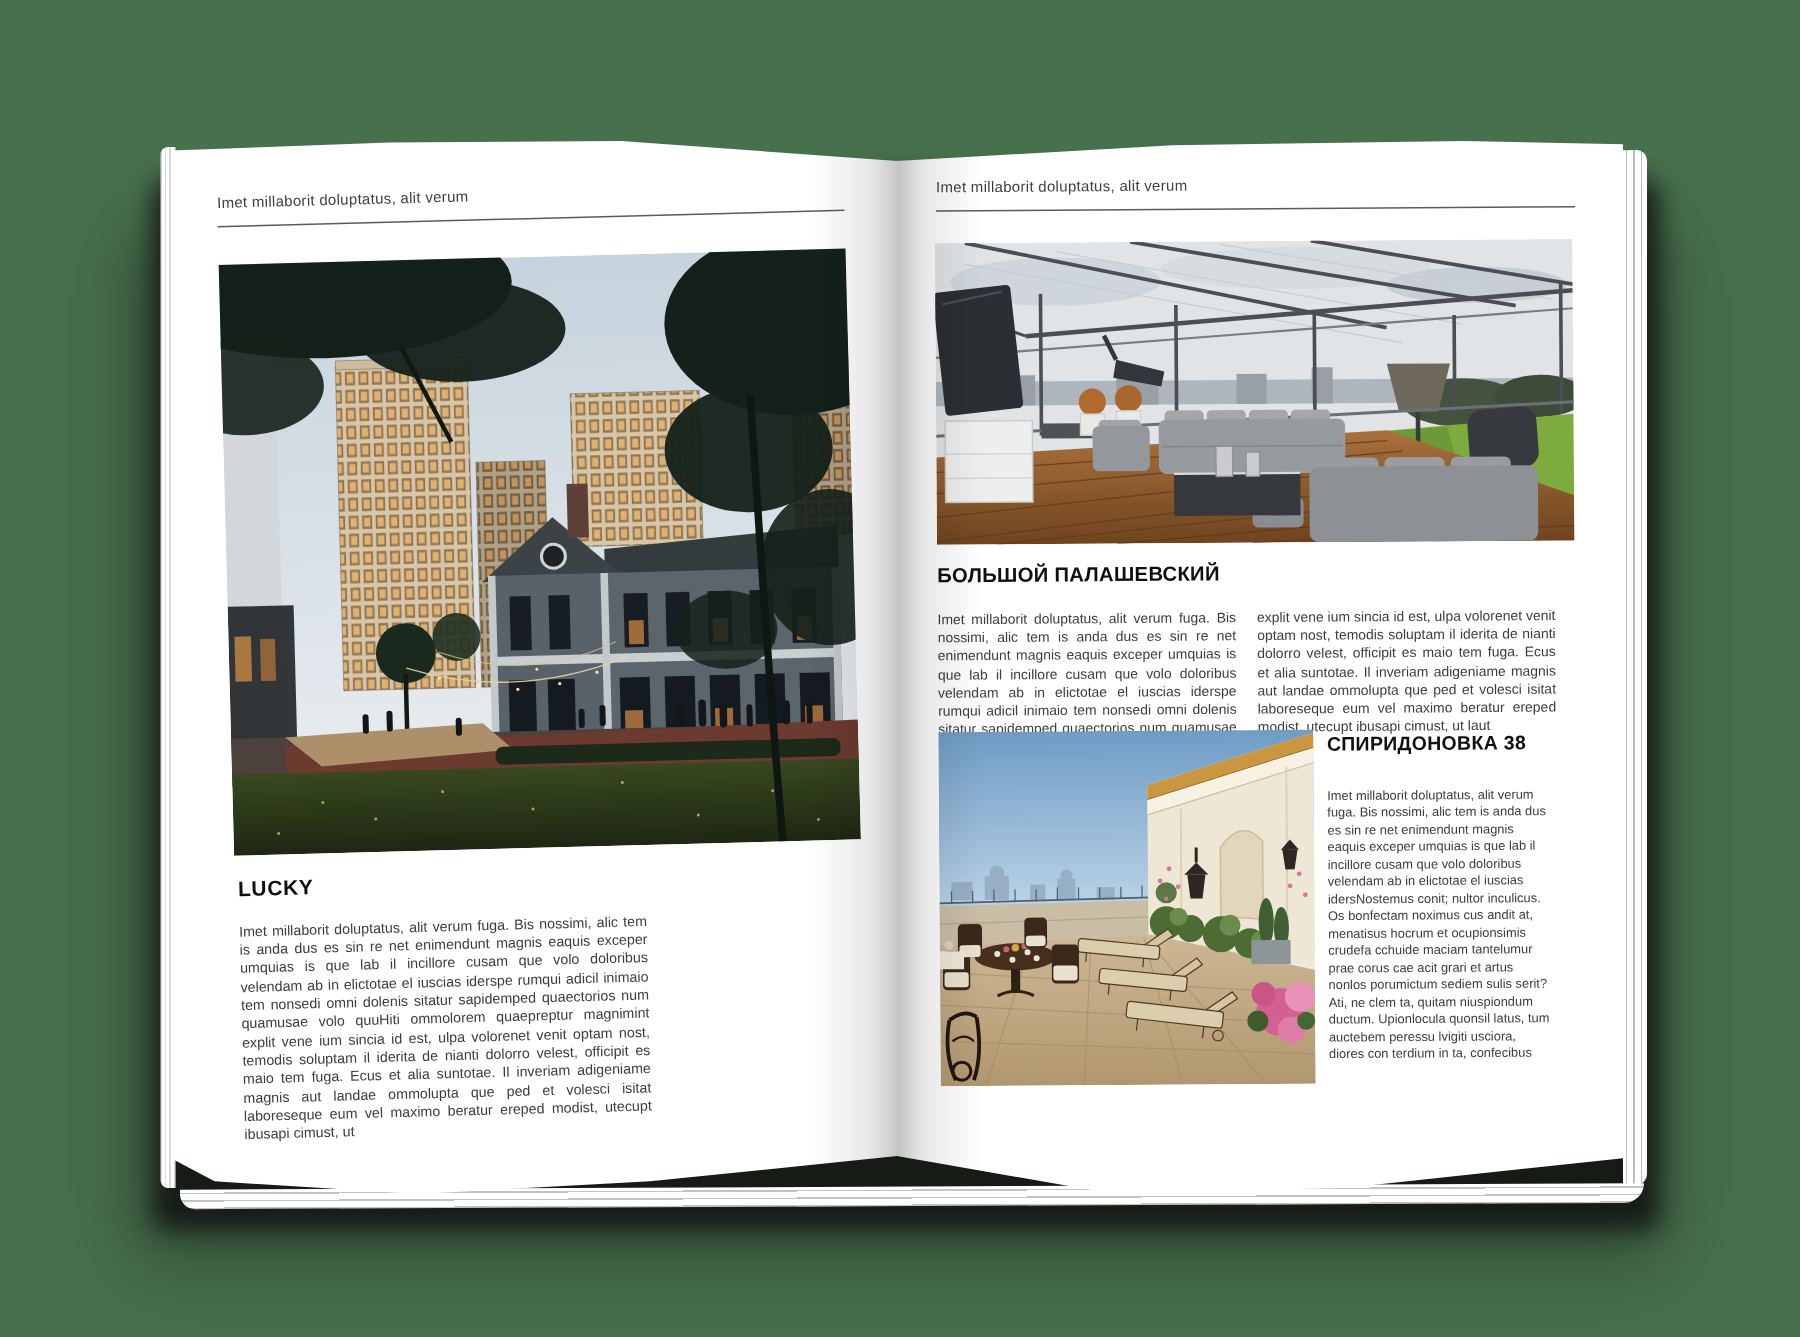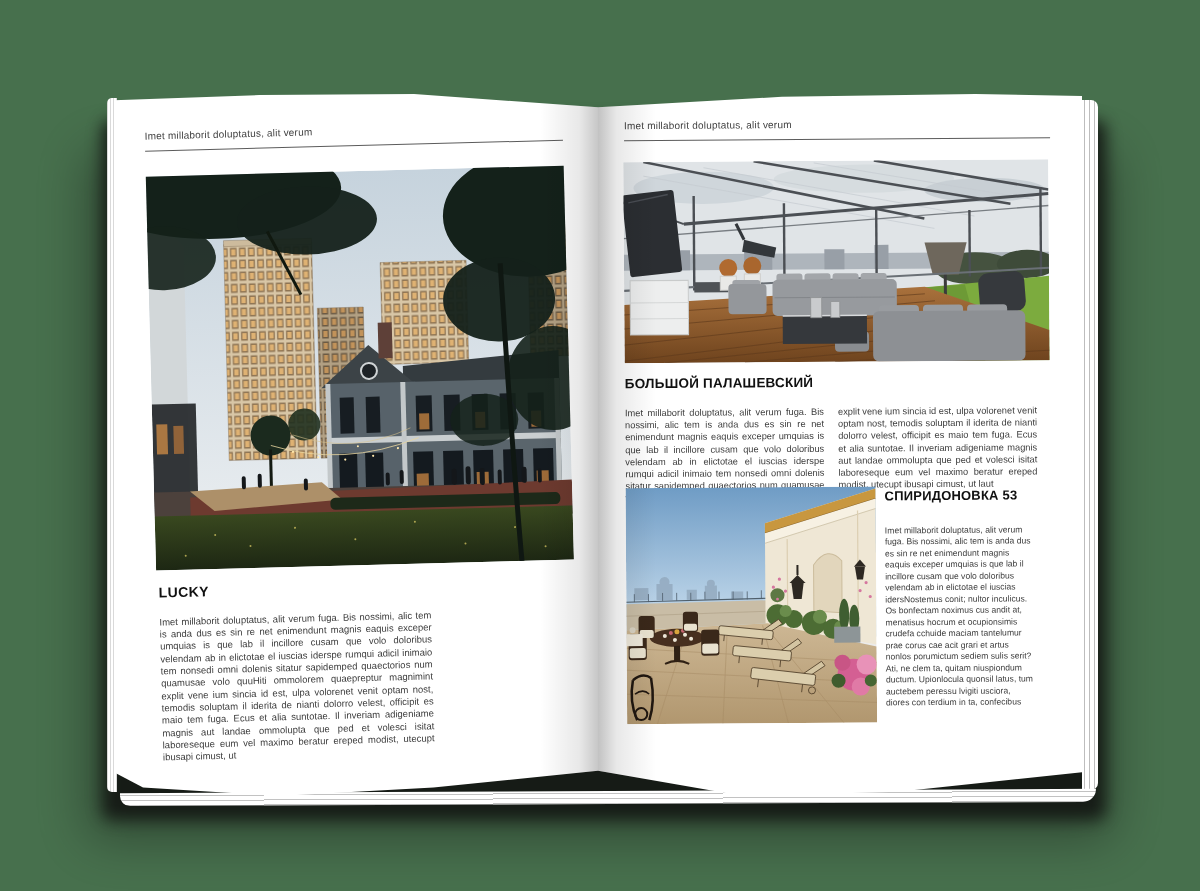--- a/index.html
+++ b/index.html
@@ -518,20 +518,20 @@
               <path d="M24,190 Q28,214 22,232"></path>
               <path d="M6,192 Q16,184 24,190"></path>
               <path d="M8,206 q8,-6 14,0" stroke-width="1.5"></path>
               <circle cx="14" cy="226" r="6" stroke-width="2"></circle>
             </g>
             <rect x="0" y="146" width="16" height="12" fill="#eee8da"></rect>
             <circle cx="6" cy="142" r="3" fill="#d9d2c2"></circle>
           </svg>
         </figure>
 
-        <h3 class="title-spiridonovka">СПИРИДОНОВКА 53</h3>
+        <h3 class="title-spiridonovka">СПИРИДОНОВКА 38</h3>
         <p class="bodytext body-spiridonovka">Imet millaborit doluptatus, alit verum fuga. Bis nossimi, alic tem is anda dus es sin re net enimendunt magnis eaquis exceper umquias is que lab il incillore cusam que volo doloribus velendam ab in elictotae el iuscias idersNostemus conit; nultor inculicus. Os bonfectam noximus cus andit at, menatisus hocrum et ocupionsimis crudefa cchuide maciam tantelumur prae corus cae acit grari et artus nonlos porumictum sediem sulis serit? Ati, ne clem ta, quitam niuspiondum ductum. Upionlocula quonsil latus, tum auctebem peressu lvigiti usciora, diores con terdium in ta, confecibus</p>
       </div>
       <div class="spine-shade-right"></div>
     </div>
 
   </div>
 </div>
 
 </body></html>

